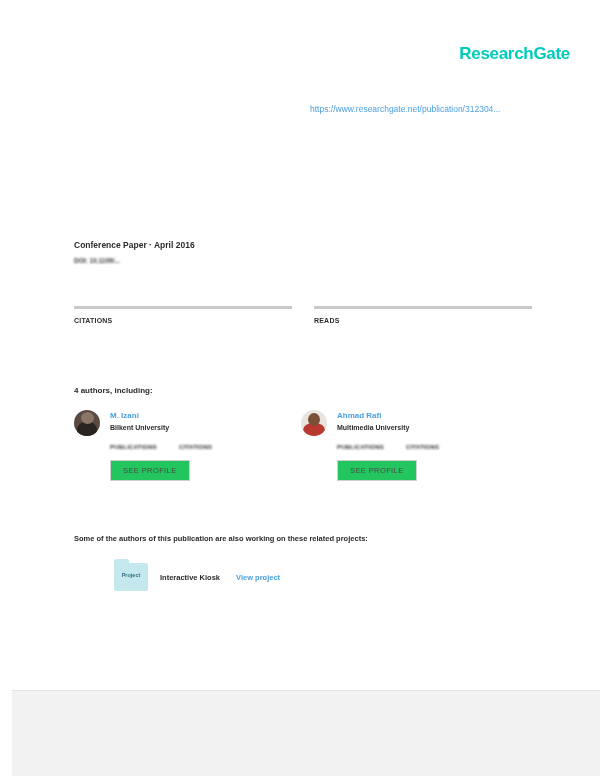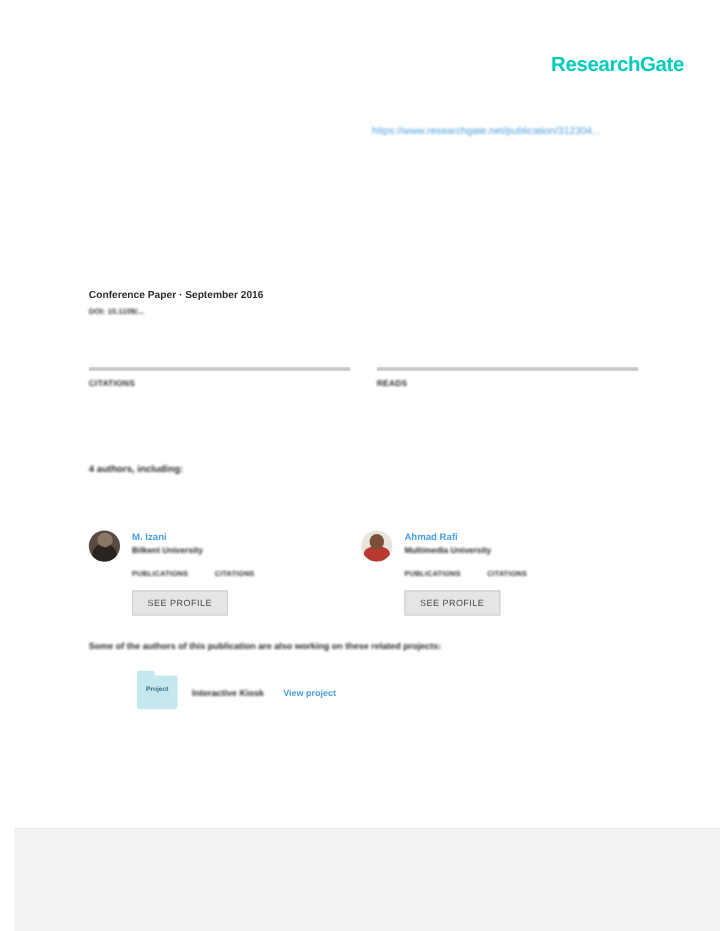--- a/index.html
+++ b/index.html
@@ -124,21 +124,20 @@
     filter: blur(0.7px);
   }
 
   .authors {
     position: absolute;
     left: 62px;
     top: 410px;
     width: 460px;
     display: flex;
     gap: 9px;
-    margin-top: 32px;
   }
   .author {
     width: 218px;
     position: relative;
   }
   .author-top {
     display: flex;
     gap: 10px;
   }
   .avatar {
@@ -217,21 +216,21 @@
     font-weight: bold;
     letter-spacing: 0.2px;
     color: #2d2d2d;
     filter: blur(0.8px);
   }
   .see-profile {
     margin-top: 10px;
     margin-left: 36px;
     display: inline-block;
     border: 1px solid #cfcfcf;
-    background: #e5e5e5;
+    background: #22c55e;
     color: #4a4a4a;
     font-size: 7.5px;
     letter-spacing: 0.4px;
     padding: 5px 12px;
     filter: blur(0.3px);
   }
 
   
   .projects-heading {
     position: absolute;
@@ -306,21 +305,21 @@
 <body>
 
 <div class="page">
 
   <div class="scan-area">
 
     <div class="brand">ResearchGate</div>
 
     <div class="url-line">https://www.researchgate.net/publication/312304...</div>
 
-    <div class="pub-type">Conference Paper · September 2016</div>
+    <div class="pub-type">Conference Paper · April 2016</div>
     <div class="doi-line">DOI: 10.1109/...</div>
 
     <div class="stats">
       <div class="stat-col">
         <div class="stat-rule"></div>
         <div class="stat-label">CITATIONS</div>
         <div class="stat-value">0</div>
       </div>
       <div class="stat-col">
         <div class="stat-rule"></div>

